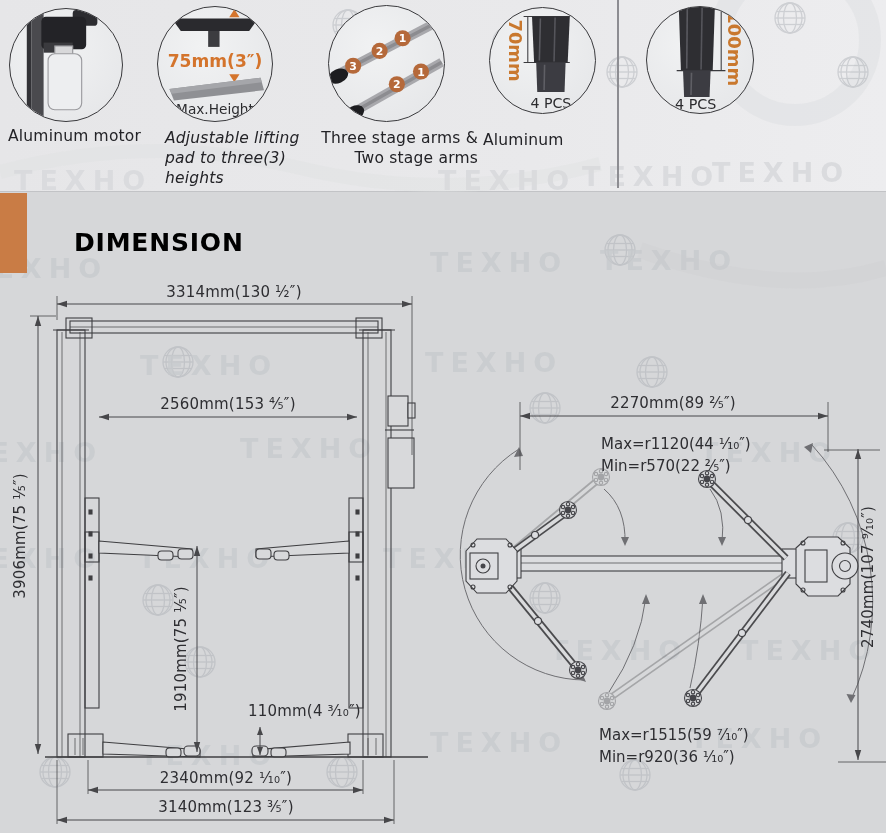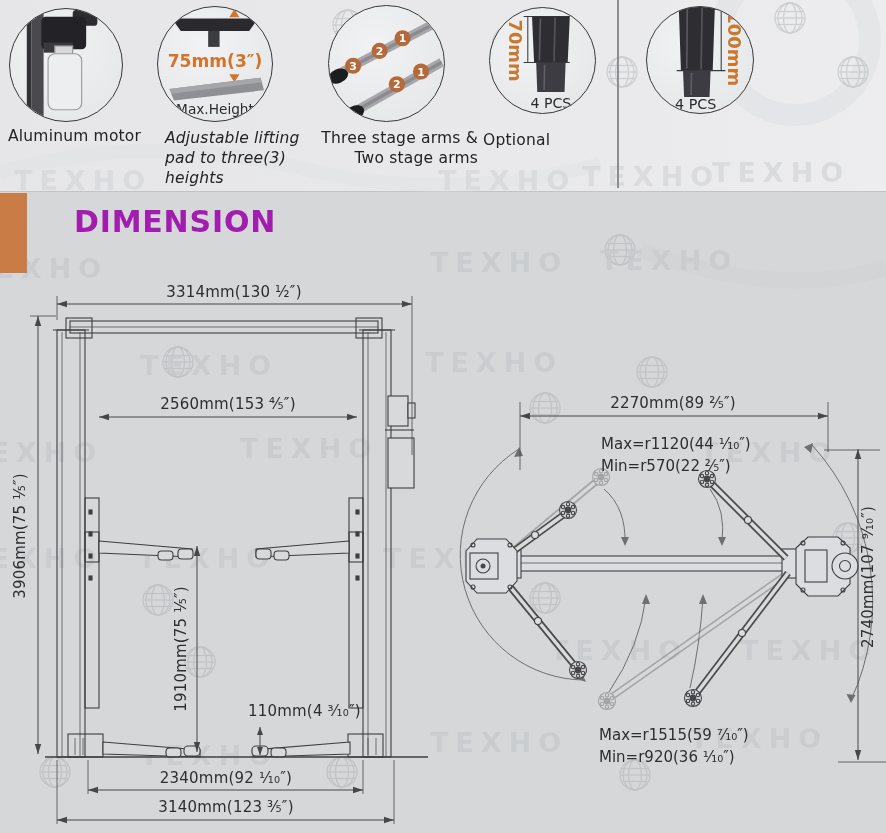--- a/index.html
+++ b/index.html
@@ -9,22 +9,22 @@
             background:linear-gradient(90deg,#e6e6e8 0%,#e9e9eb 60%,#ededef 100%);
             border-bottom:1px solid #c2c3c6;z-index:0;}
   .wm-layer{position:absolute;left:0;top:0;width:886px;height:833px;z-index:1;pointer-events:none;}
   .content{position:absolute;left:0;top:0;width:886px;height:833px;z-index:2;}
   .divider{position:absolute;left:617px;top:0;width:2px;height:188px;background:#8d8d92;}
   .feature-circle{position:absolute;border:1.6px solid #3a3a3d;border-radius:50%;
                   background:radial-gradient(circle at 40% 35%,#f1f2f3 0%,#e7e8ea 75%,#e0e1e3 100%);overflow:hidden;}
   .feature-circle svg{position:absolute;left:0;top:0;width:100%;height:100%;}
   .flabel{position:absolute;font-size:15.5px;line-height:1.3;color:#232327;letter-spacing:.2px;}
   .accent-bar{position:absolute;left:0;top:193px;width:27px;height:80px;background:#c97c45;}
-  .title{position:absolute;left:74px;top:204px;font-size:30px;font-weight:bold;
-         letter-spacing:.8px;color:#a21caf;}
+  .title{position:absolute;left:74px;top:228px;font-size:25px;font-weight:bold;
+         letter-spacing:.8px;color:#000000;}
   .diag{position:absolute;left:0;top:0;width:886px;height:833px;}
   .dim{font-size:15px;fill:#2e2e32;letter-spacing:.2px;}
   .dimsm{font-size:15px;fill:#2e2e32;}
   .wmtext{font-size:27px;font-weight:bold;letter-spacing:7px;fill:#c7cacd;opacity:.75;}
   .wmtext-strip{fill:#d9dadd;opacity:.9;}
 </style>
 </head>
 <body>
 
 <div class="stage">
@@ -146,21 +146,21 @@
         <line x1="32" y1="52" x2="76" y2="52" stroke="#3a3a3e" stroke-width="1"></line>
         <polygon points="40,8 76,8 74,52 42,52" fill="#2e2e32"></polygon>
         <line x1="48" y1="10" x2="47" y2="50" stroke="#5a5a60" stroke-width="1.5"></line>
         <line x1="62" y1="9" x2="61" y2="51" stroke="#55555b" stroke-width="1.5"></line>
         <polygon points="44,52 72,52 71,80 45,80" fill="#3c3c42"></polygon>
         <line x1="52" y1="54" x2="51.5" y2="78" stroke="#5f5f65" stroke-width="1.5"></line>
         <text transform="translate(18,11) rotate(90)" font-size="17" font-weight="bold" fill="#c9782e">70mm</text>
         <text x="58" y="95" text-anchor="middle" font-size="13.5" fill="#2b2b2e">4 PCS</text>
       </svg>
     </div>
-    <div class="flabel" style="left:483px;top:130px;width:120px;">Optional</div>
+    <div class="flabel" style="left:483px;top:130px;width:120px;">Aluminum</div>
 
     <div class="feature-circle" style="left:646px;top:6px;width:106px;height:106px;">
       <svg viewBox="0 0 100 100">
         <line x1="70" y1="2" x2="70" y2="60" stroke="#3a3a3e" stroke-width="1"></line>
         <line x1="28" y1="2" x2="74" y2="2" stroke="#3a3a3e" stroke-width="1"></line>
         <line x1="28" y1="60" x2="74" y2="60" stroke="#3a3a3e" stroke-width="1"></line>
         <polygon points="30,0 64,0 62,60 32,60" fill="#2e2e32"></polygon>
         <line x1="38" y1="2" x2="37.5" y2="58" stroke="#5a5a60" stroke-width="1.5"></line>
         <line x1="52" y1="1" x2="51" y2="59" stroke="#55555b" stroke-width="1.5"></line>
         <polygon points="34,60 60,60 59,85 35,85" fill="#3c3c42"></polygon>

